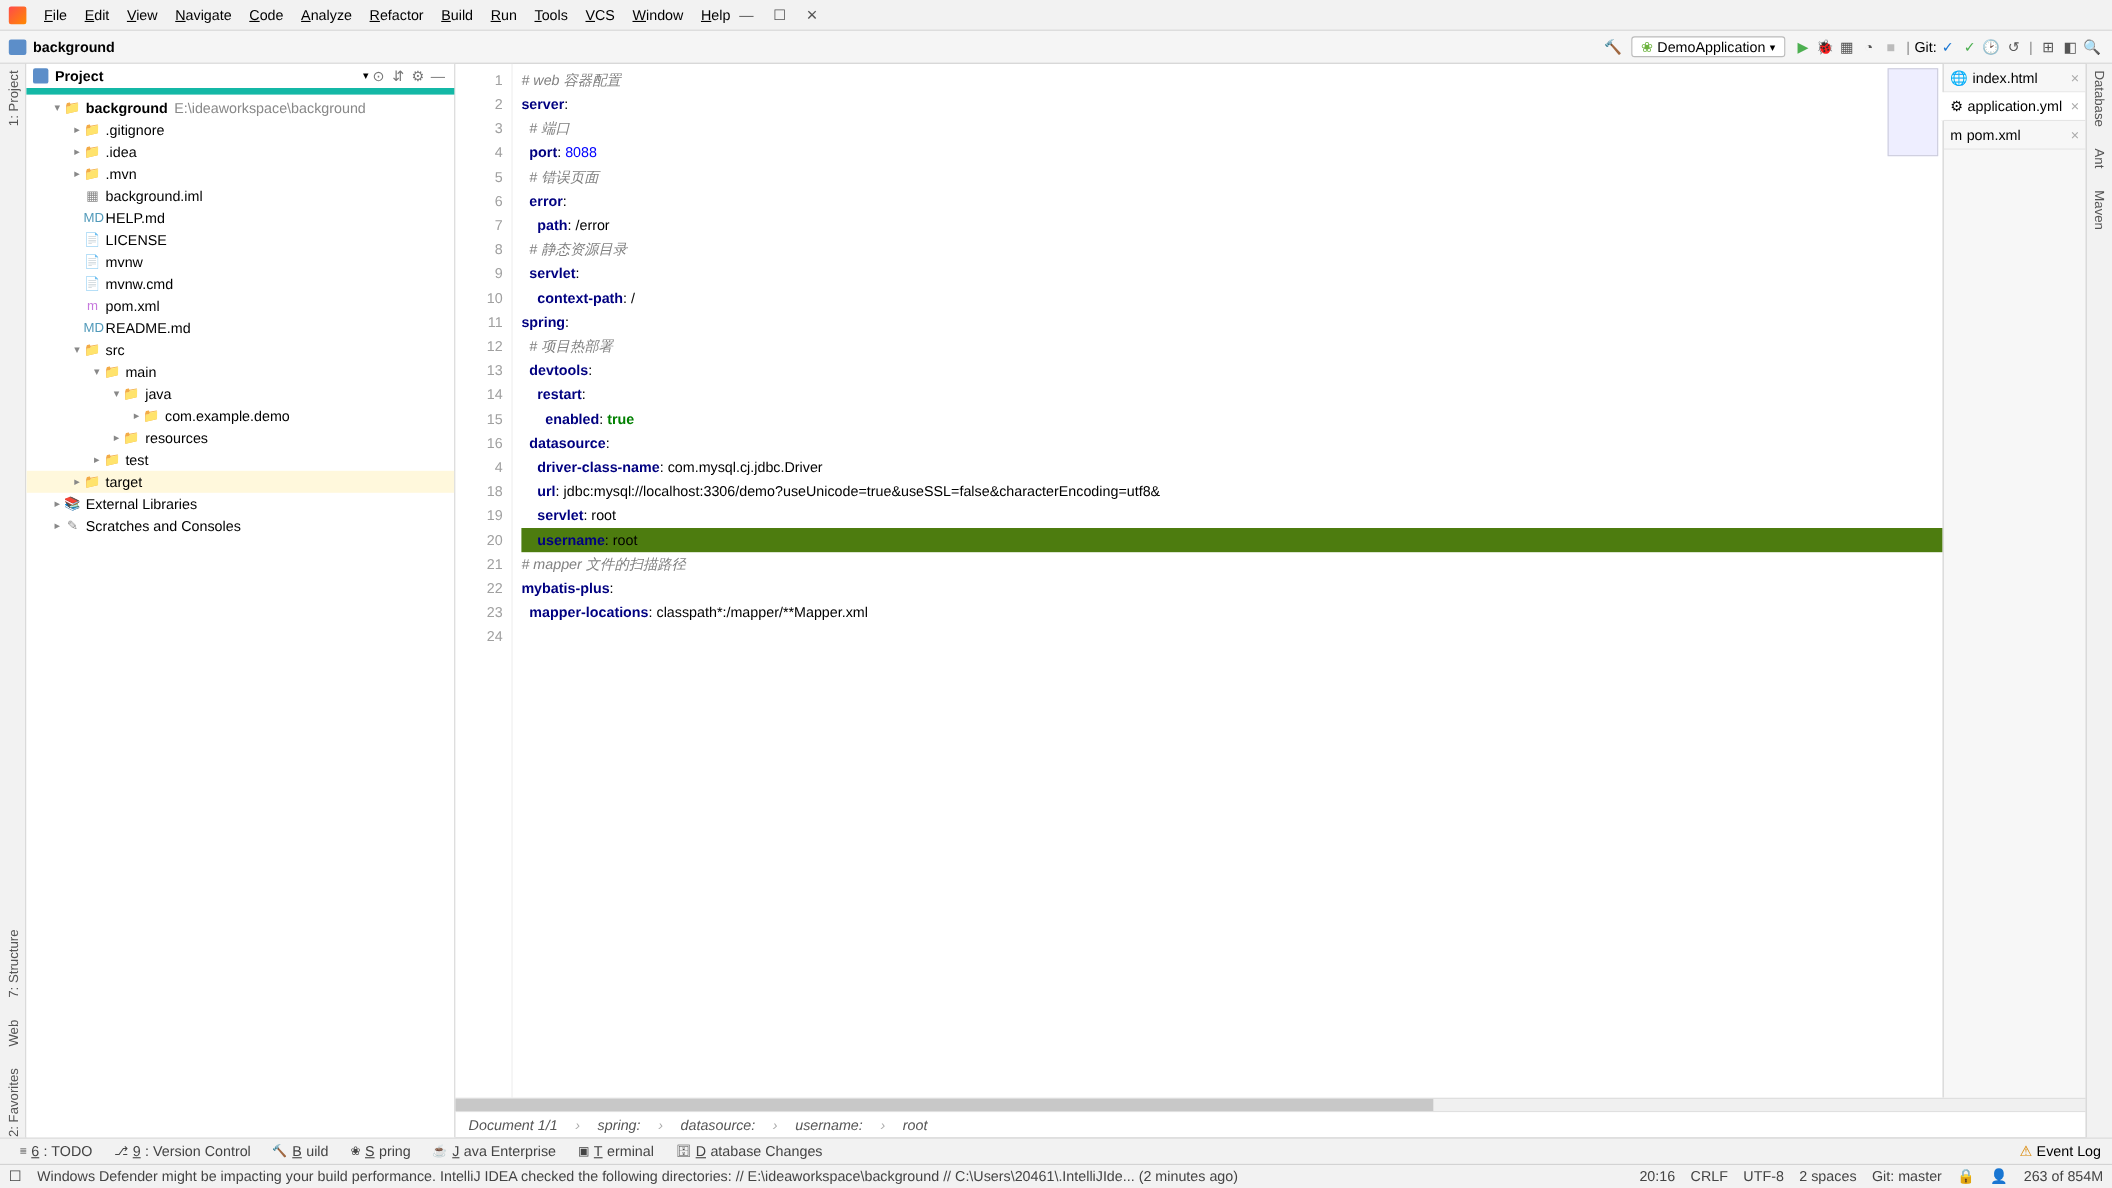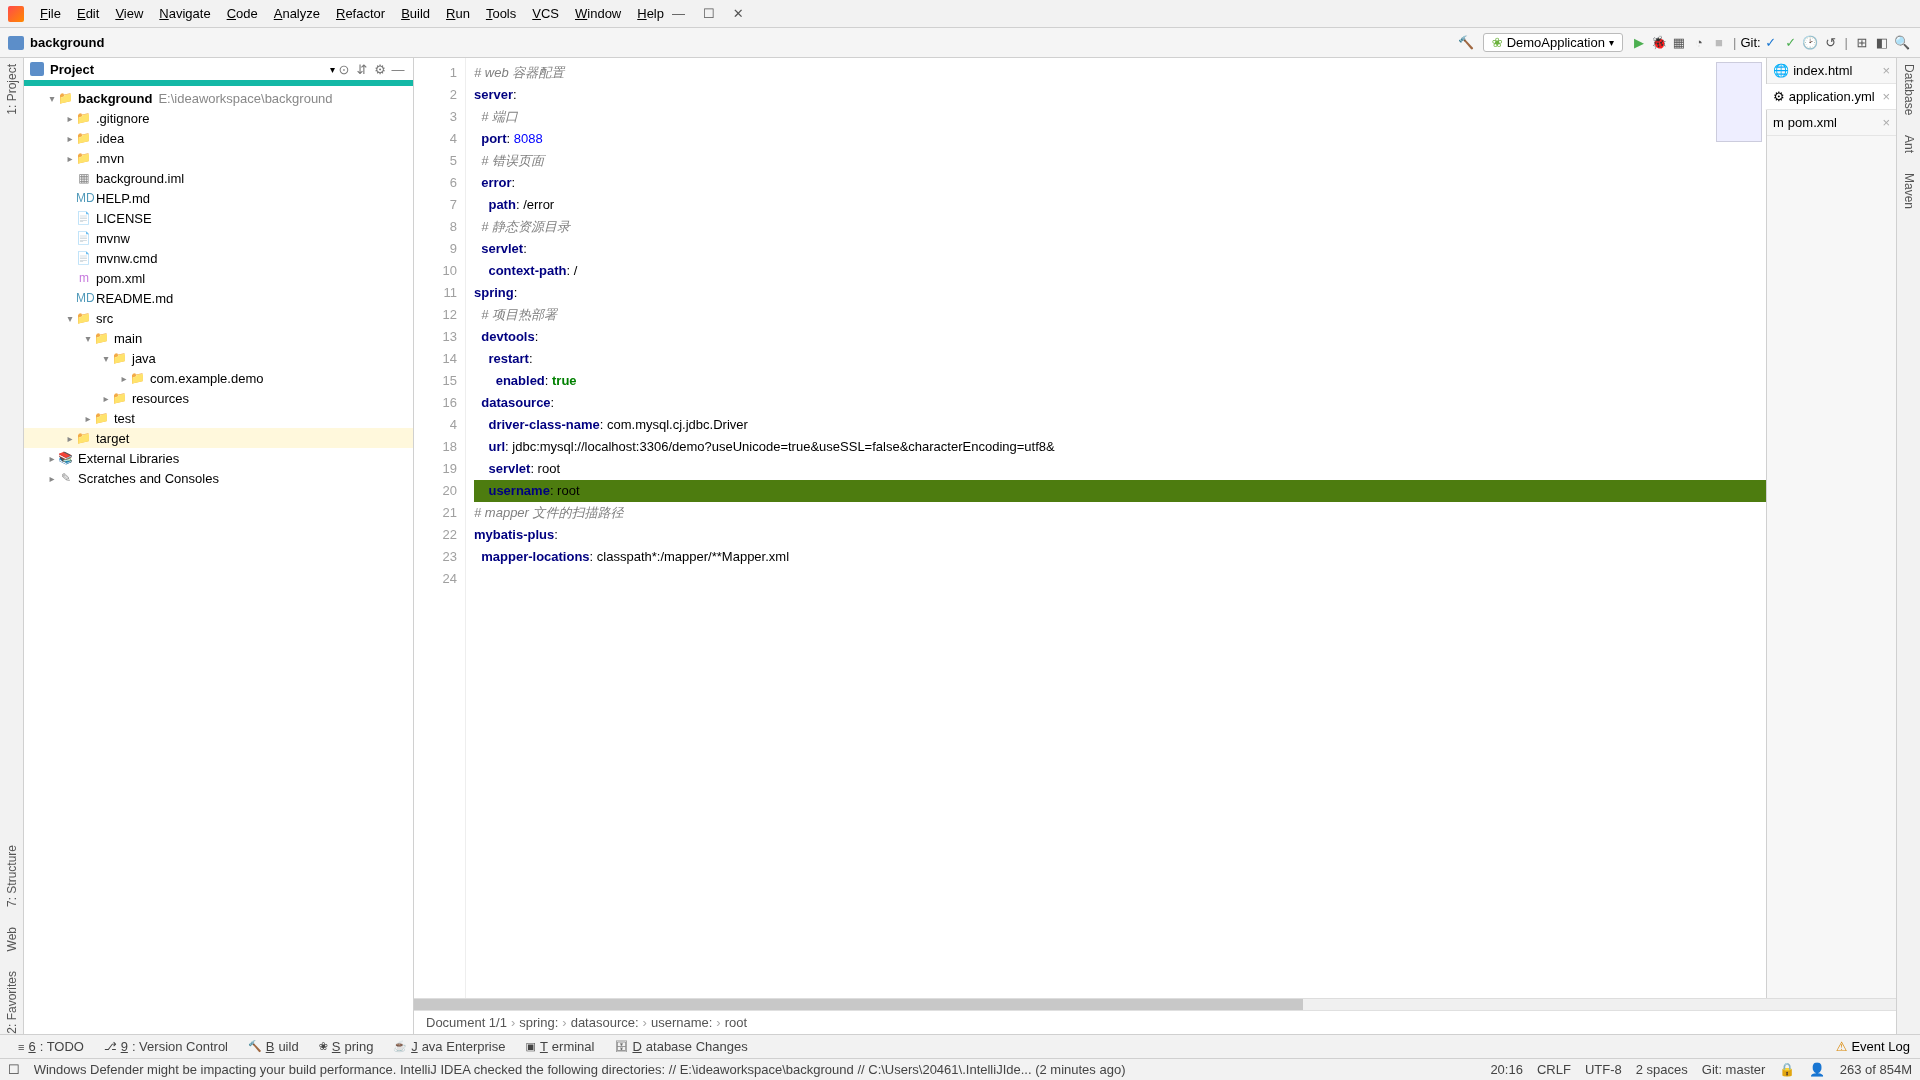--- a/index.html
+++ b/index.html
@@ -51,21 +51,21 @@
 .code-line { height: 22px; line-height: 22px; white-space: pre; }
 .code-line.hl { background: #4d7c0f; }
 .c-comment { color: #808080; font-style: italic; }
 .c-key { color: #000080; font-weight: bold; }
 .c-colon { color: #000; }
 .c-num { color: #0000ff; }
 .c-val { color: #008000; font-weight: bold; }
 .minimap { position: absolute; top: 4px; right: 4px; width: 46px; height: 80px; background: #eef; border: 1px solid #ccd; }
 .editor-hscroll { height: 12px; background: #f0f0f0; border-top: 1px solid #ddd; }
 .editor-hscroll .thumb { height: 100%; width: 60%; background: #c8c8c8; }
-.crumbbar { height: 24px; display: flex; align-items: center; padding: 0 12px; gap: 4px; color: #555; border-top: 1px solid #e0e0e0; }
+.crumbbar { height: 24px; display: flex; align-items: center; padding: 0 12px; gap: 16px; color: #555; border-top: 1px solid #e0e0e0; font-style: italic; }
 .crumbbar .sep { color: #aaa; }
 .right-tabs { width: 130px; border-left: 1px solid #d0d0d0; background: #f7f7f7; }
 .rtab { height: 26px; display: flex; align-items: center; padding: 0 6px; gap: 4px; border-bottom: 1px solid #e5e5e5; cursor: pointer; }
 .rtab.active { background: #fff; border-left: 2px solid #fff; margin-left: -2px; }
 .rtab .x { margin-left: auto; color: #aaa; }
 .toolwindow-bar { height: 24px; display: flex; align-items: center; gap: 4px; padding: 0 10px; background: #f2f2f2; border-top: 1px solid #d0d0d0; }
 .tw-btn { display: flex; align-items: center; gap: 4px; padding: 0 8px; cursor: pointer; color: #444; }
 .tw-btn .ic { font-size: 11px; }
 .statusbar { height: 22px; display: flex; align-items: center; padding: 0 8px; background: #f2f2f2; border-top: 1px solid #d0d0d0; color: #444; gap: 14px; }
 .statusbar .msg { flex: 1; overflow: hidden; text-overflow: ellipsis; white-space: nowrap; }

